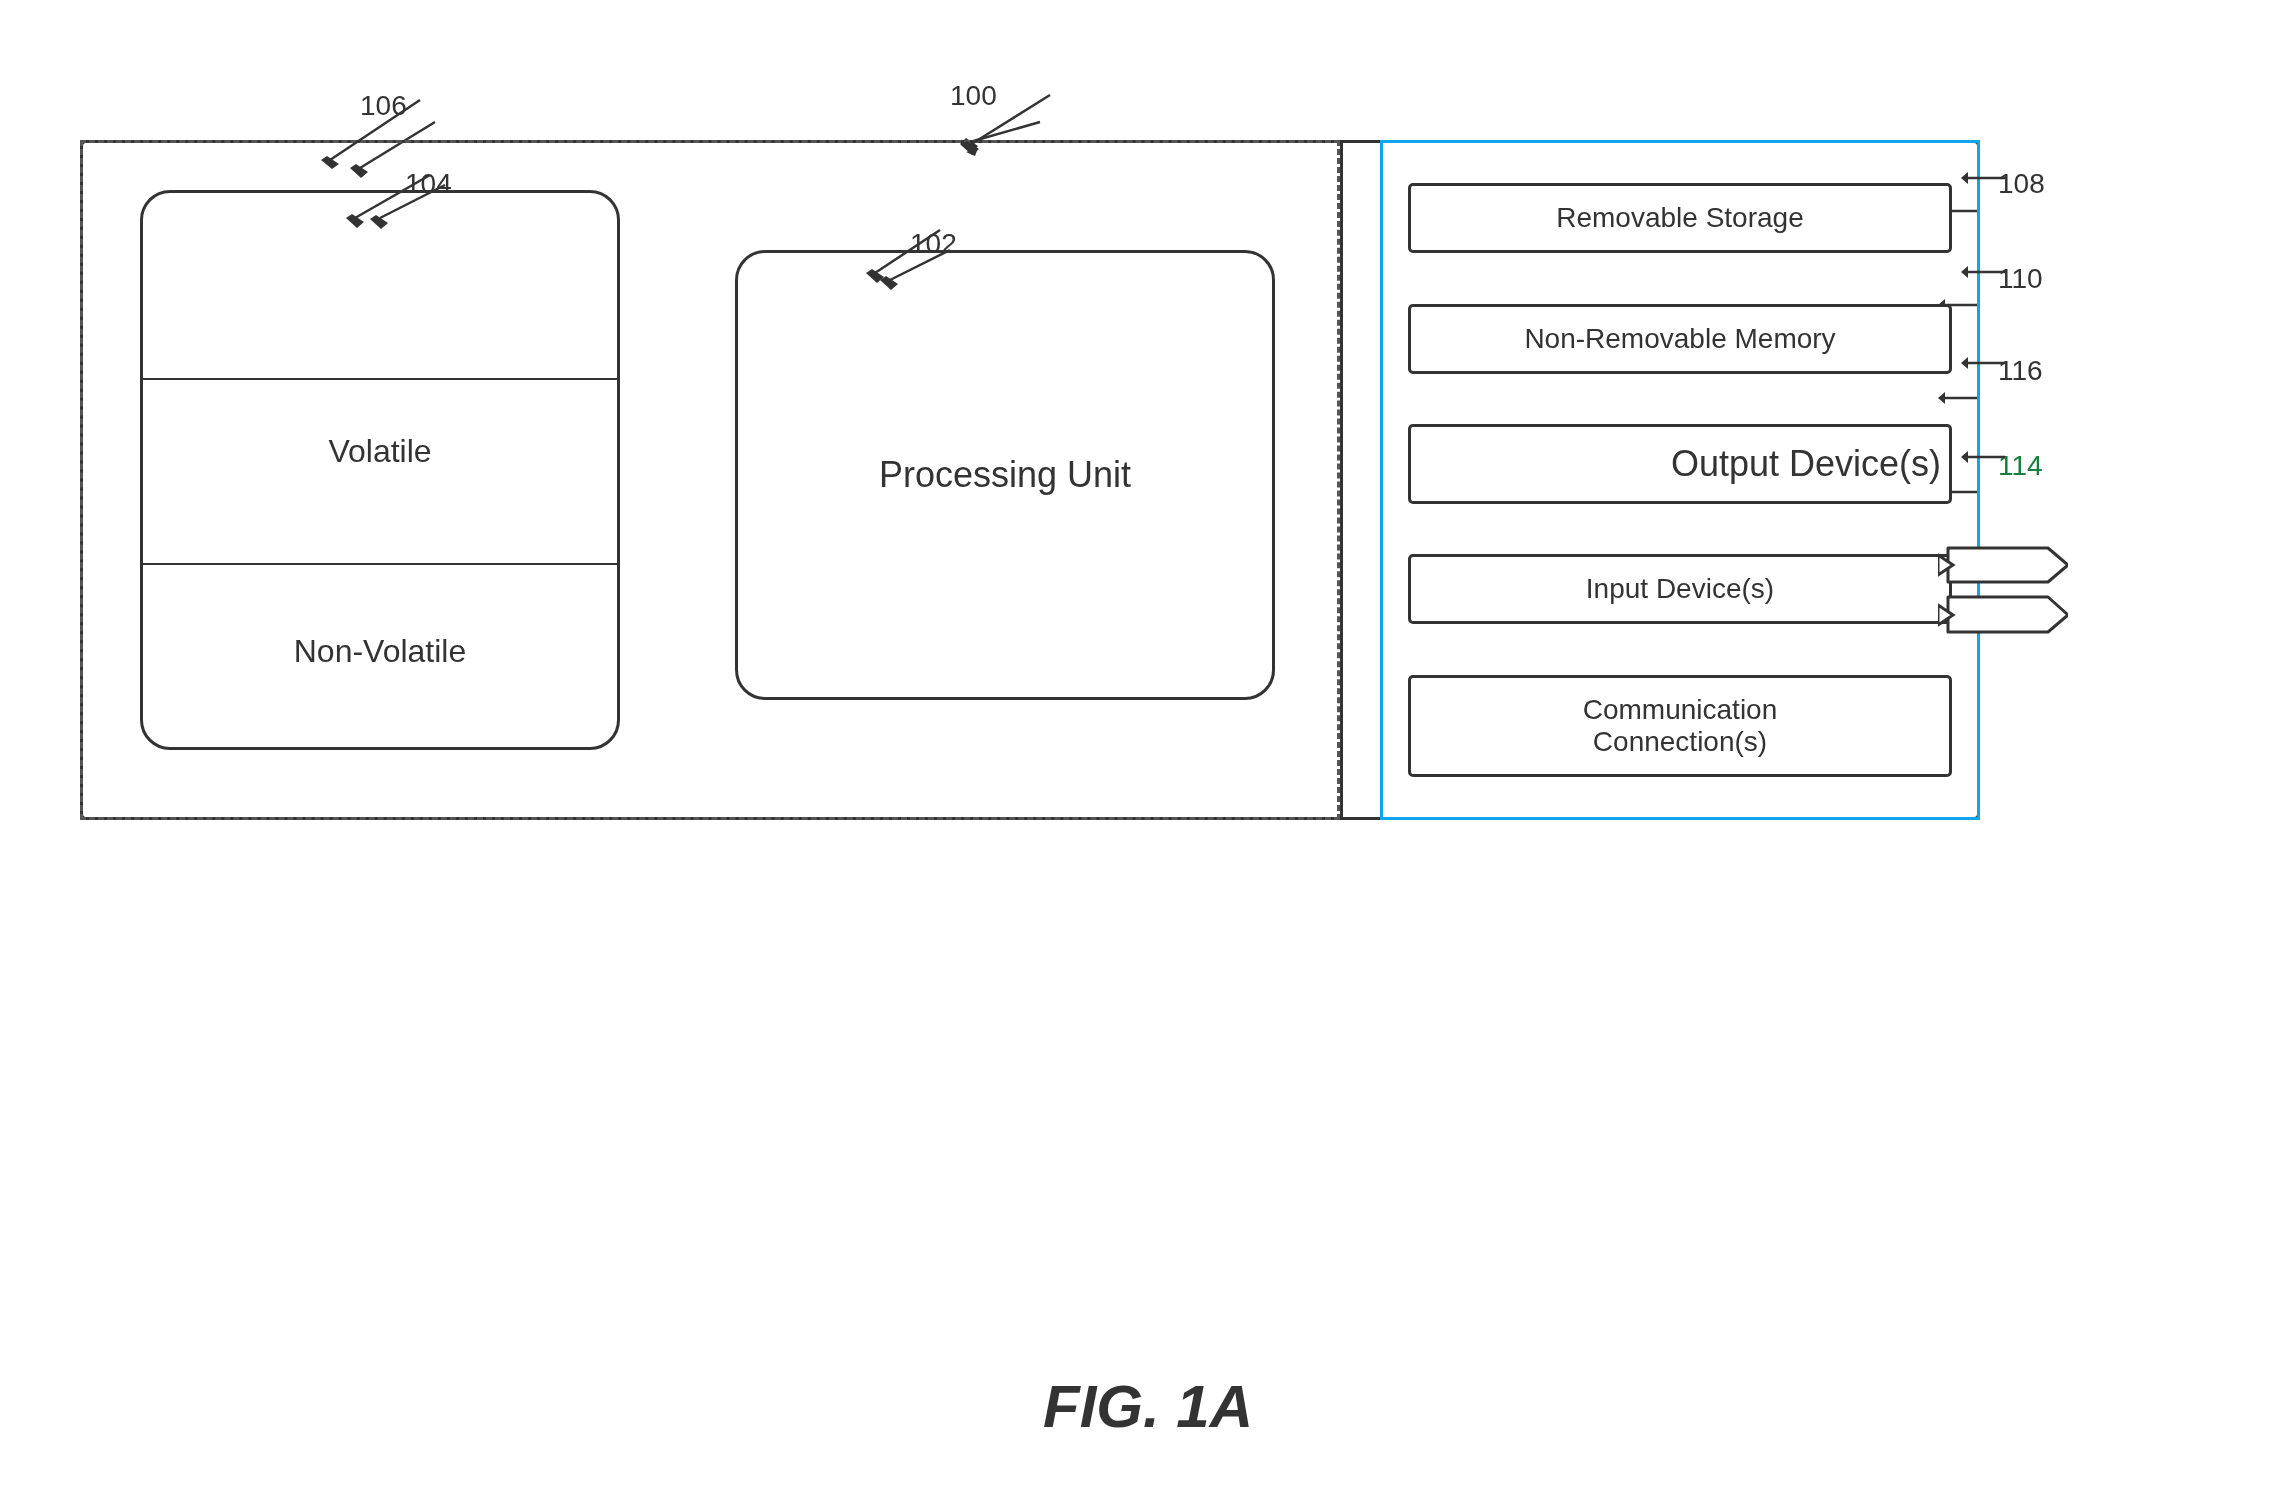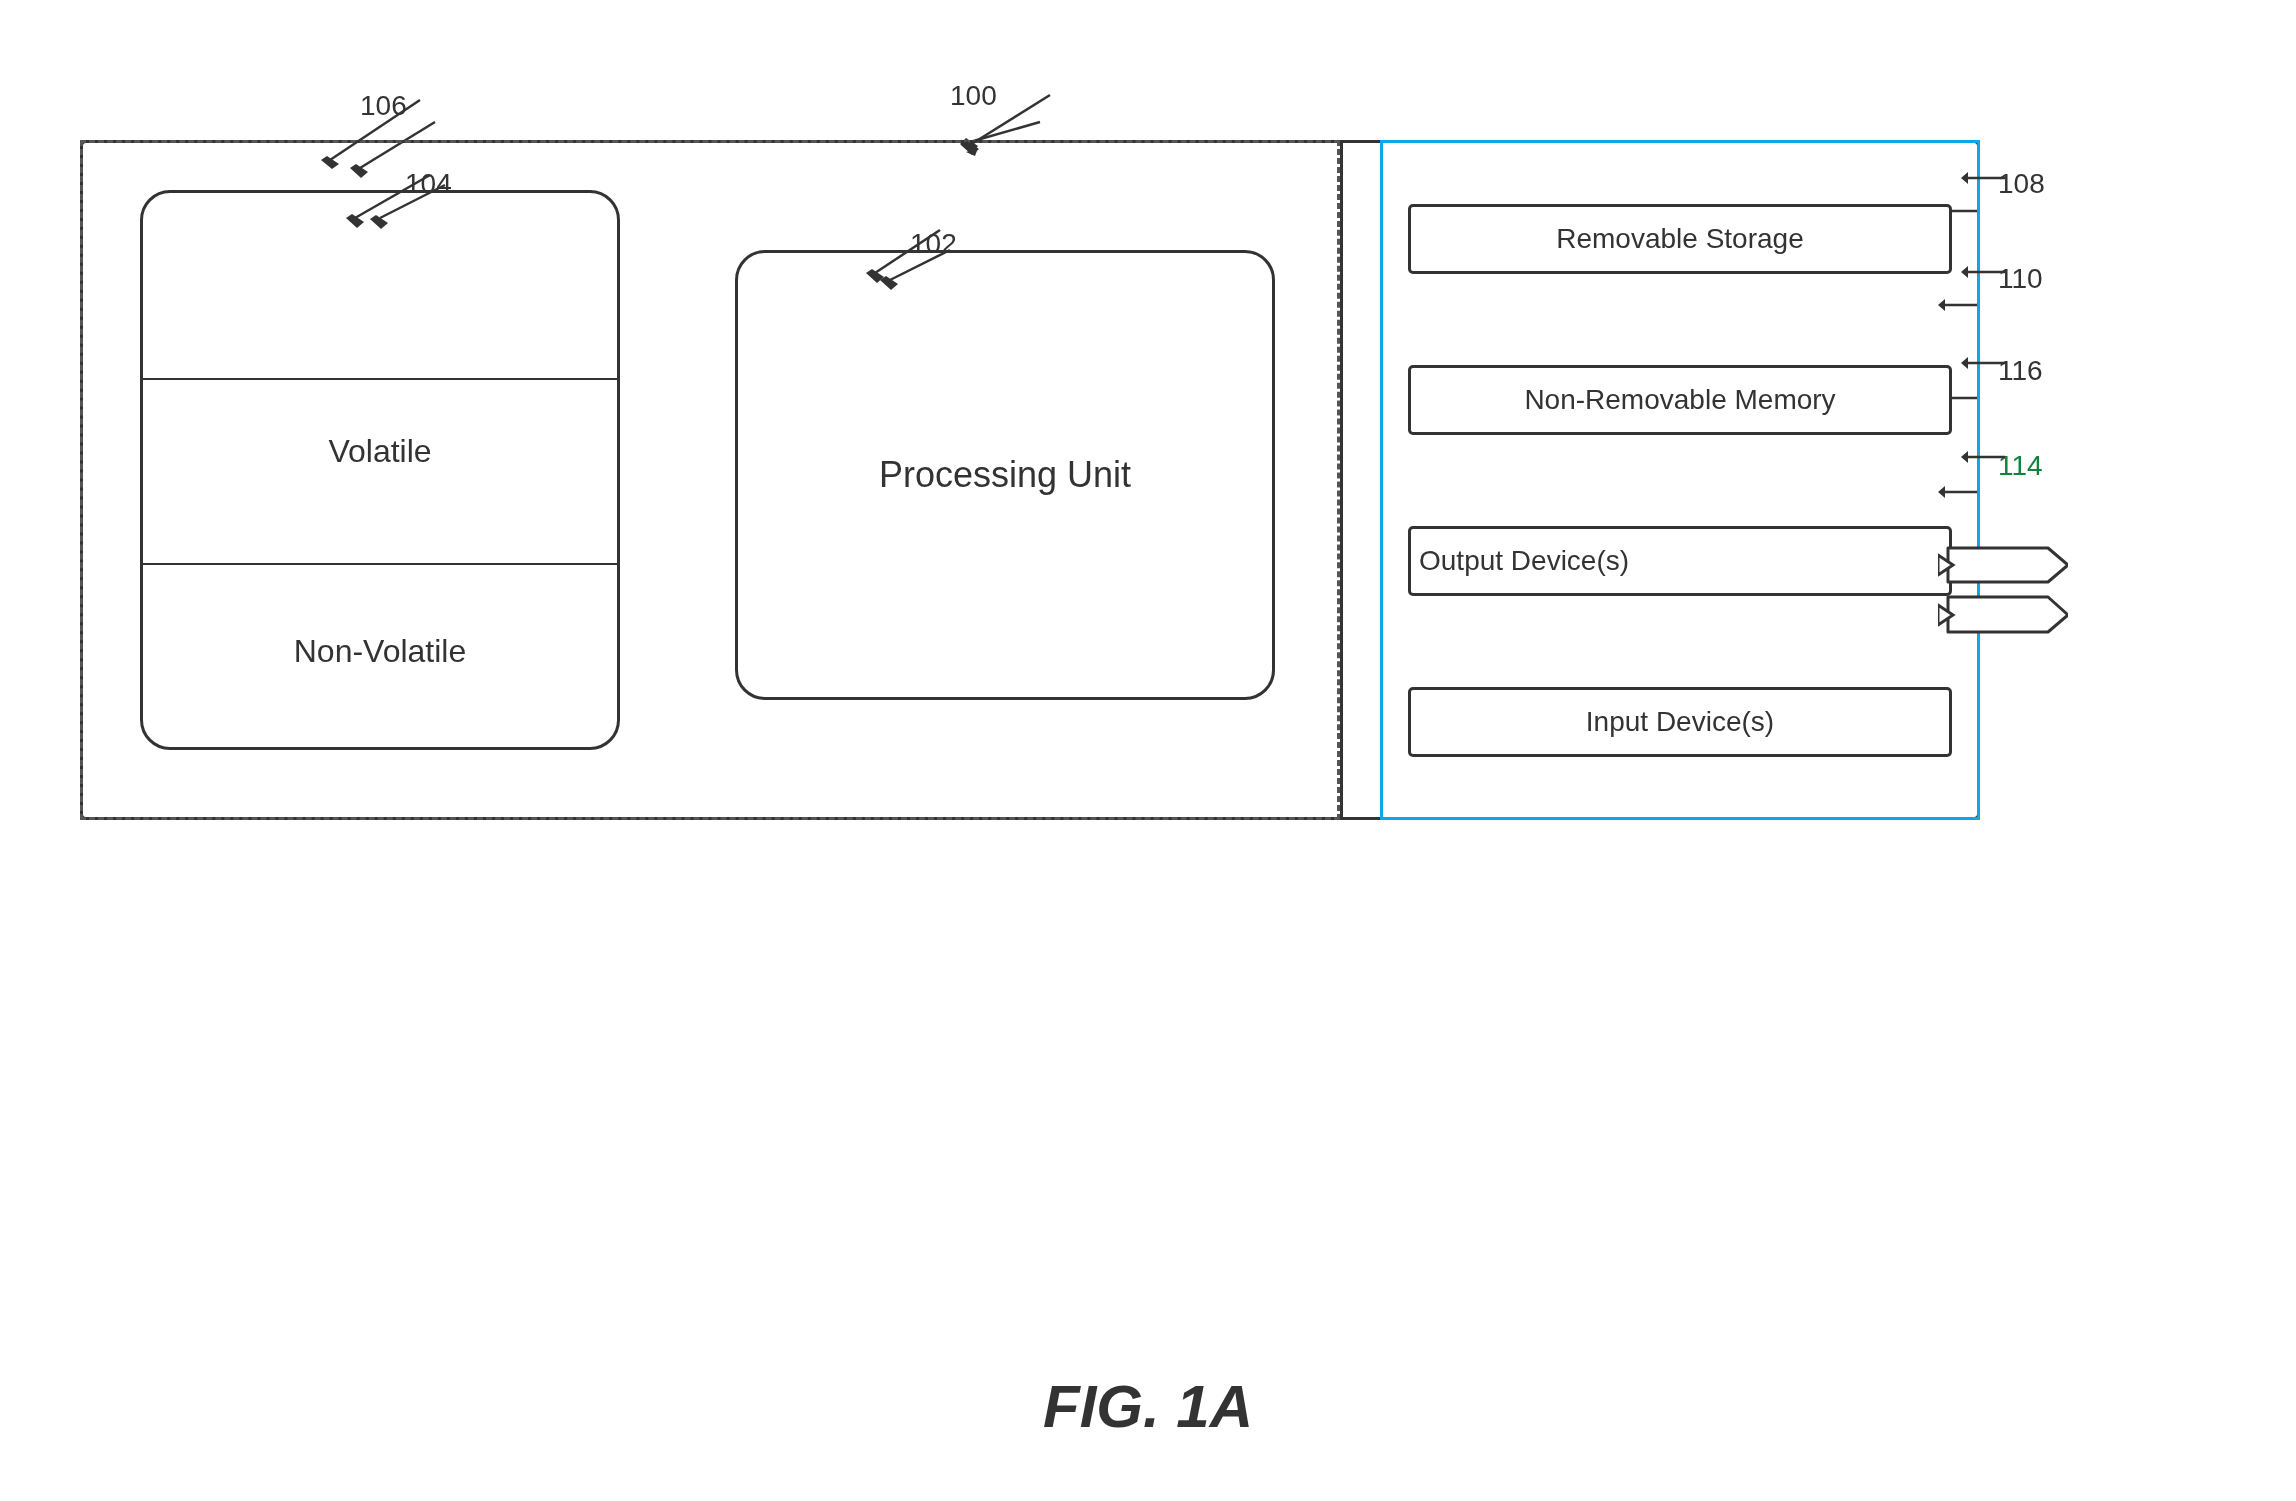--- a/index.html
+++ b/index.html
@@ -209,28 +209,31 @@
   <div style="position:absolute; top:60px; left:1300px; width:600px; height:680px; border:3px solid #0ea5e9; display:flex; flex-direction:column; justify-content:space-around; align-items:center; padding:15px 25px;">
 
     <div style="width:100%; border:3px solid #333; border-radius:5px; text-align:center; font-size:28px; color:#333; padding:16px 8px; background:#fff;">
       <span>Removable Storage</span>
     </div>
 
     <div style="width:100%; border:3px solid #333; border-radius:5px; text-align:center; font-size:28px; color:#333; padding:16px 8px; background:#fff;">
       <span>Non-Removable Memory</span>
     </div>
 
-    <div style="width:100%; border:3px solid #333; border-radius:5px; text-align:left; font-size:28px; color:#333; padding:16px 8px; background:#fff;">
+    <div style="width:100%; border:3px solid #333; border-radius:5px; text-align:right; font-size:36px; color:#333; padding:16px 8px; background:#fff;">
       <span>Output Device(s)</span>
     </div>
 
     <div style="width:100%; border:3px solid #333; border-radius:5px; text-align:center; font-size:28px; color:#333; padding:16px 8px; background:#fff;">
       <span>Input Device(s)</span>
     </div>
 
+    <div style="width:100%; border:3px solid #333; border-radius:5px; text-align:center; font-size:28px; color:#333; padding:16px 8px; background:#fff;">
+      <span>Communication<br>Connection(s)</span>
+    </div>
   </div>
 
   <div style="position:absolute; top:88px; left:1918px; font-size:28px; color:#333;">108</div>
 
   <svg style="position:absolute; top:83px; left:1880px; width:50px; height:30px;" viewBox="0 0 50 30">
     <line x1="45" y1="15" x2="5" y2="15" stroke="#333" stroke-width="2.5"></line>
     <polygon points="8,9 1,15 8,21" fill="#333"></polygon>
   </svg>
 
   <div style="position:absolute; top:183px; left:1918px; font-size:28px; color:#333;">110</div>

